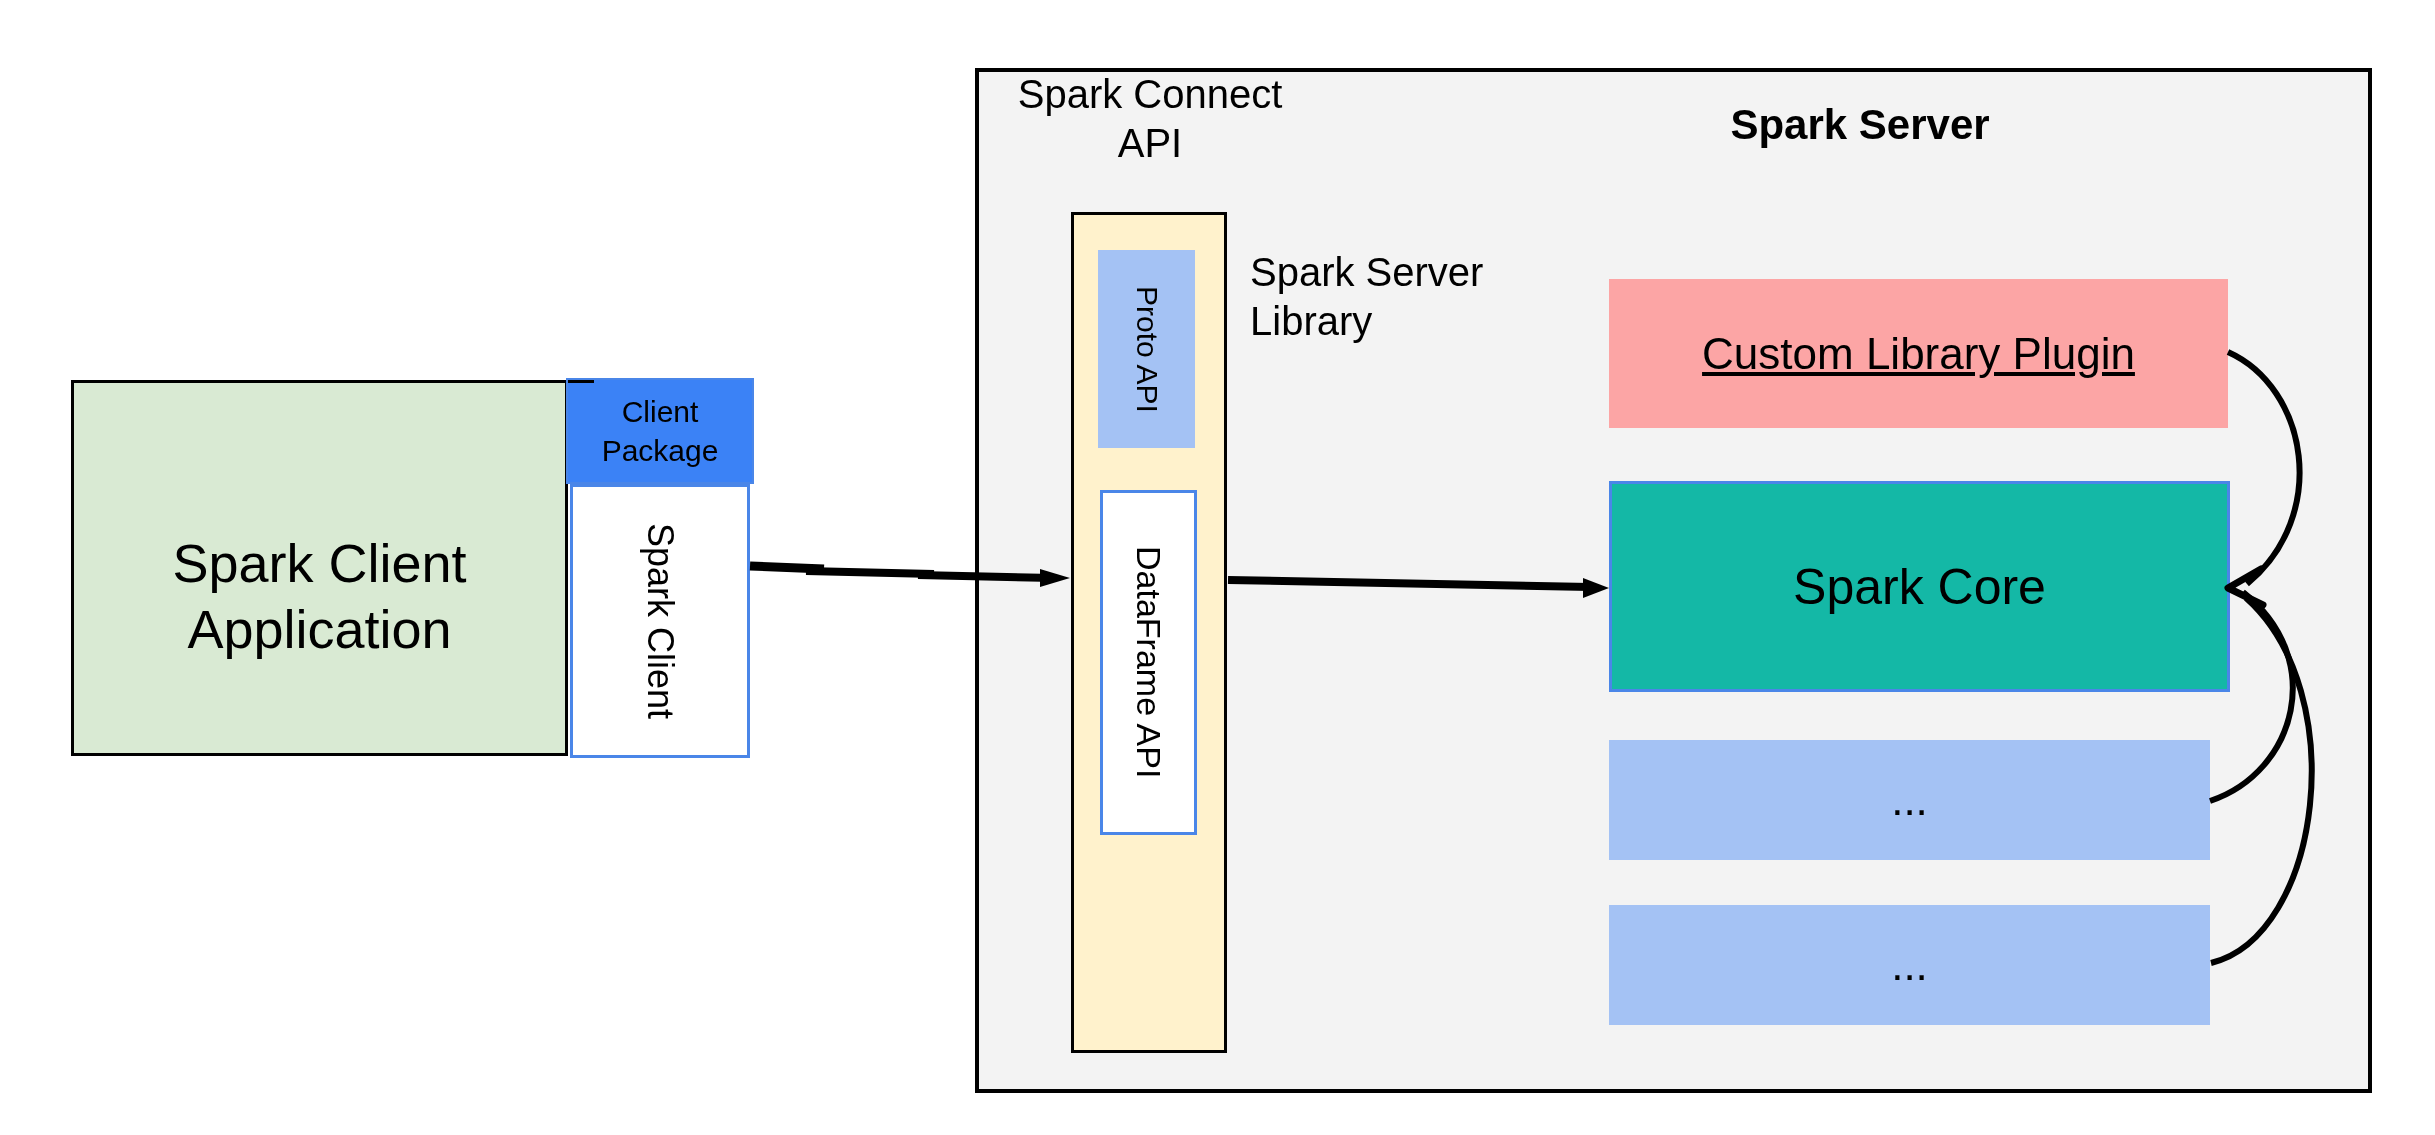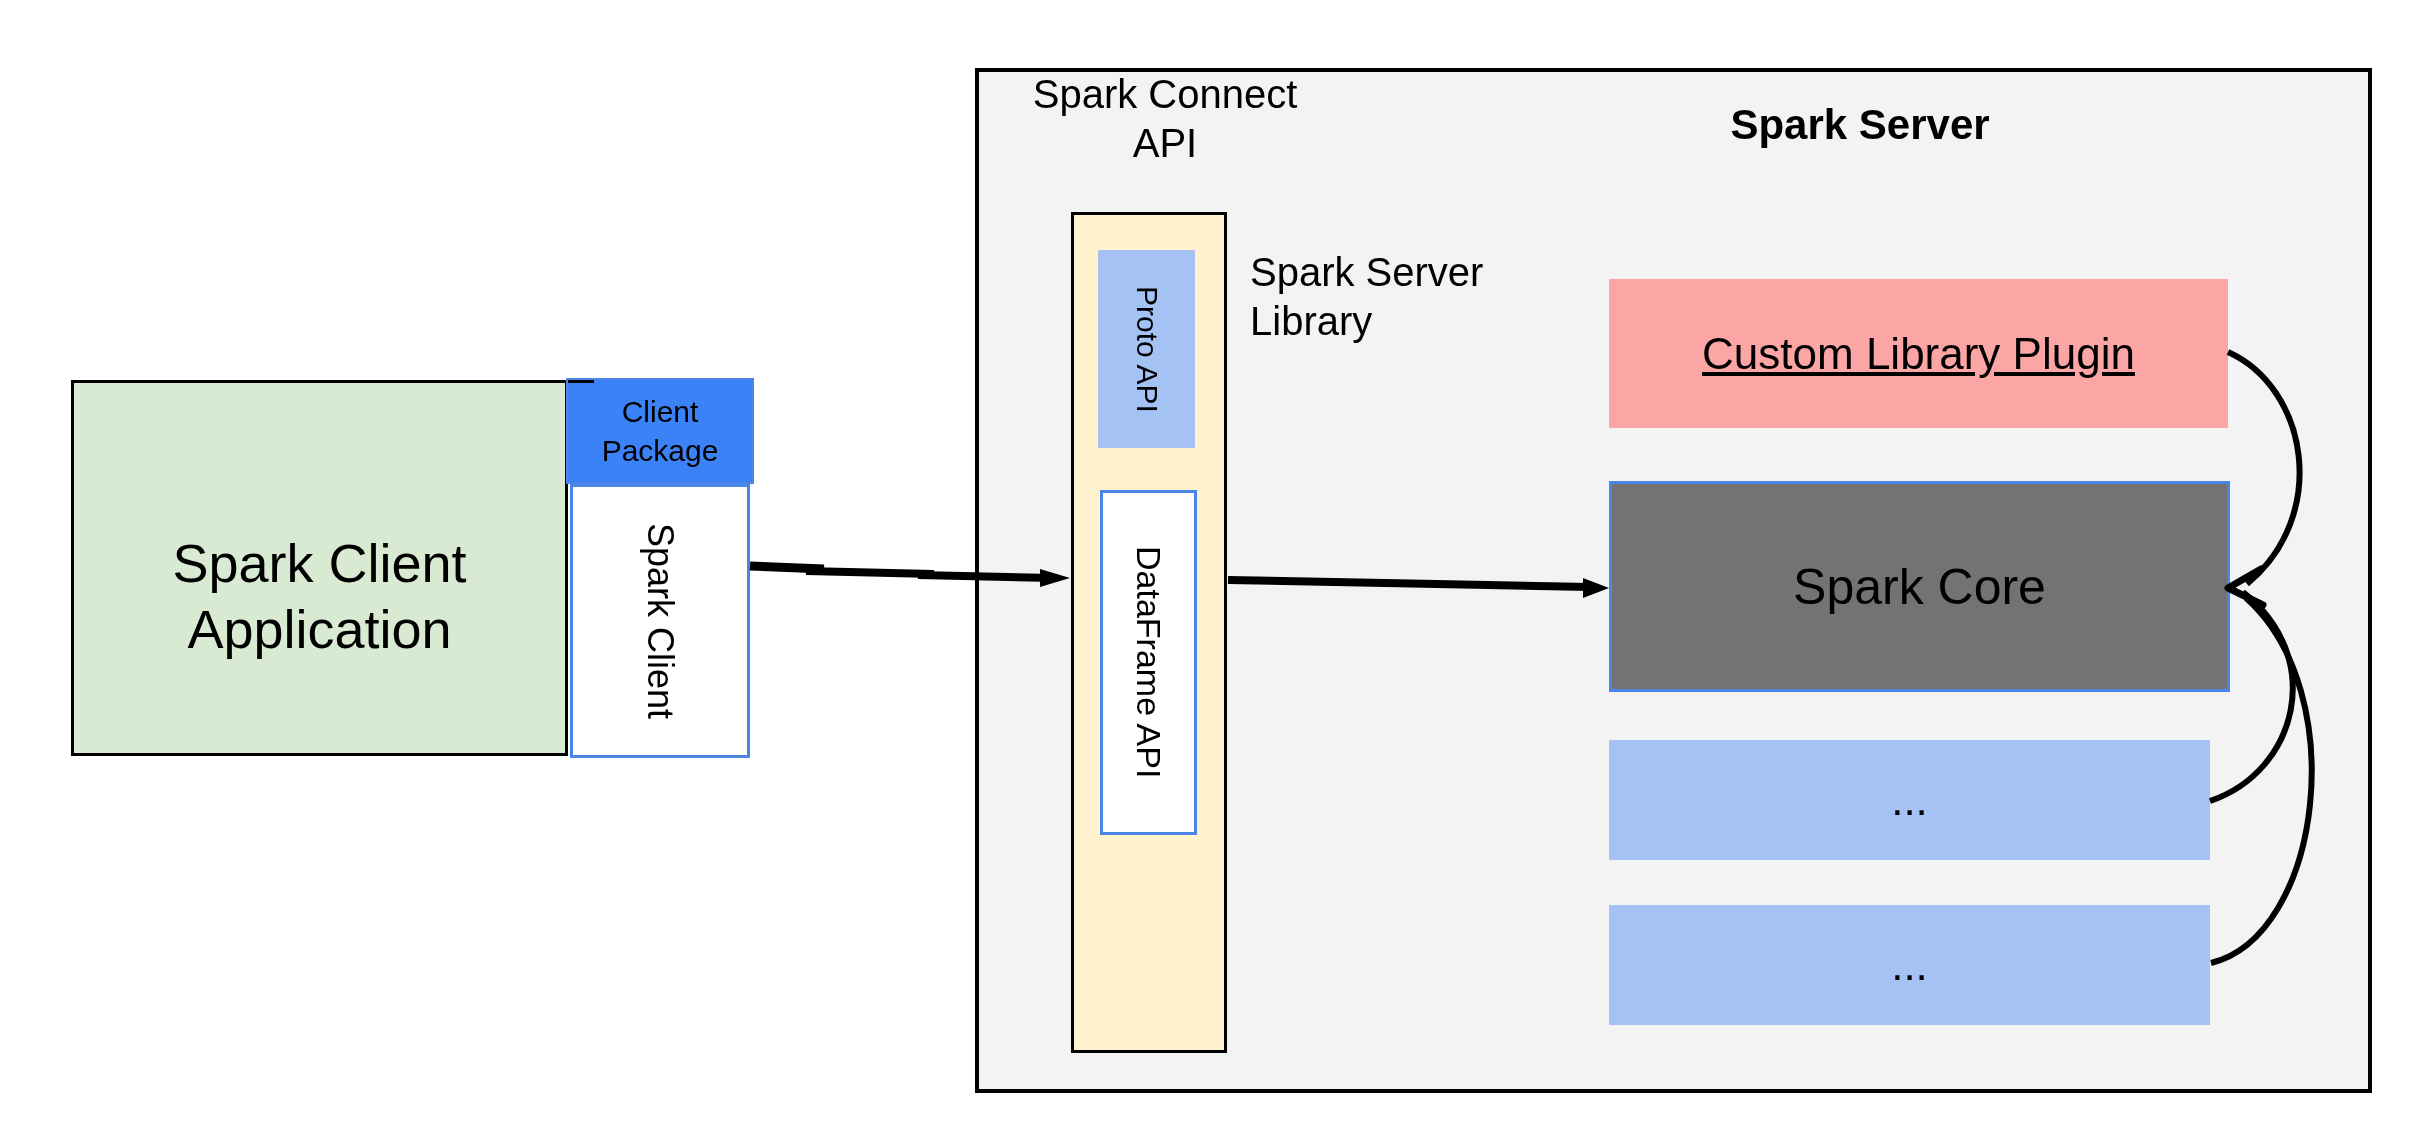--- a/index.html
+++ b/index.html
@@ -68,21 +68,20 @@
     left: 975px; top: 68px; width: 1397px; height: 1025px;
     background: #f3f3f3;
     border: 4px solid #000000;
     z-index: 1;
   }
   .connect-api-label {
     left: 975px; top: 70px; width: 350px;
     font-size: 40px;
     text-align: center;
     z-index: 2;
-    margin-left: 15px;
   }
   .spark-server-title {
     left: 1660px; top: 101px; width: 400px;
     font-size: 42px;
     font-weight: bold;
     text-align: center;
     z-index: 2;
   }
   .yellow-box {
     left: 1071px; top: 212px; width: 156px; height: 841px;
@@ -113,21 +112,21 @@
   
   .plugin-box {
     left: 1609px; top: 279px; width: 619px; height: 149px;
     background: #fca5a5;
     z-index: 2;
     font-size: 44px;
     text-decoration: underline;
   }
   .core-box {
     left: 1609px; top: 481px; width: 621px; height: 211px;
-    background: #737373;
+    background: #14b8a6;
     border: 3px solid #4a86e8;
     z-index: 2;
     font-size: 50px;
   }
   .more-box-1 {
     left: 1609px; top: 740px; width: 601px; height: 120px;
     background: #a4c2f4;
     z-index: 2;
     font-size: 44px;
   }

